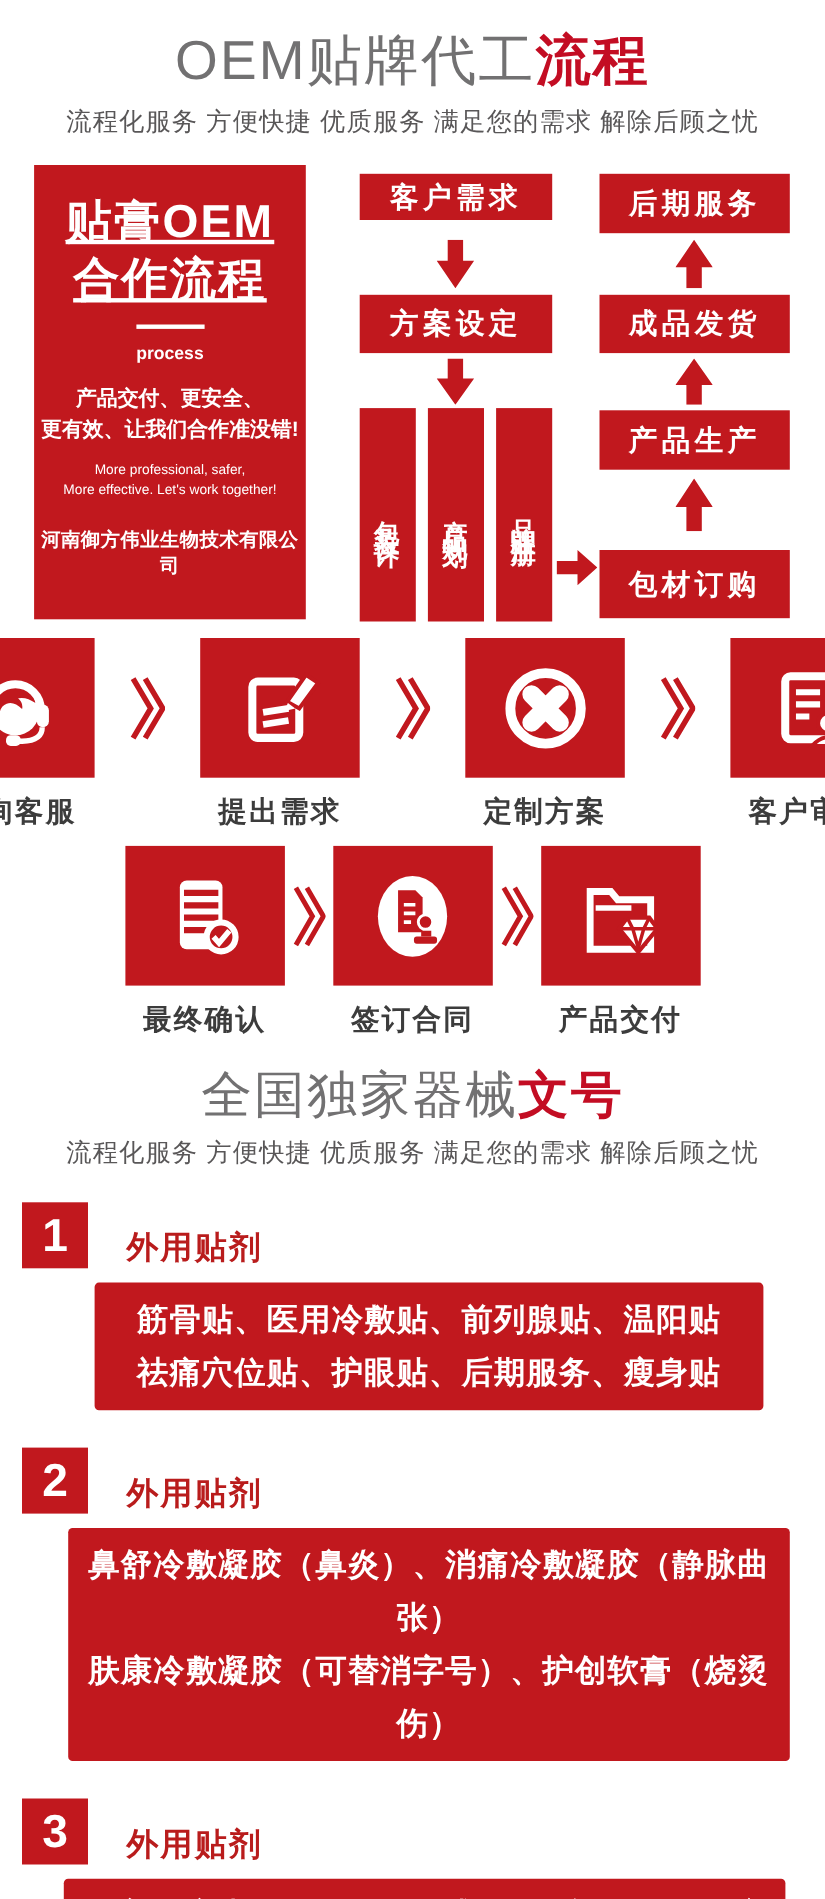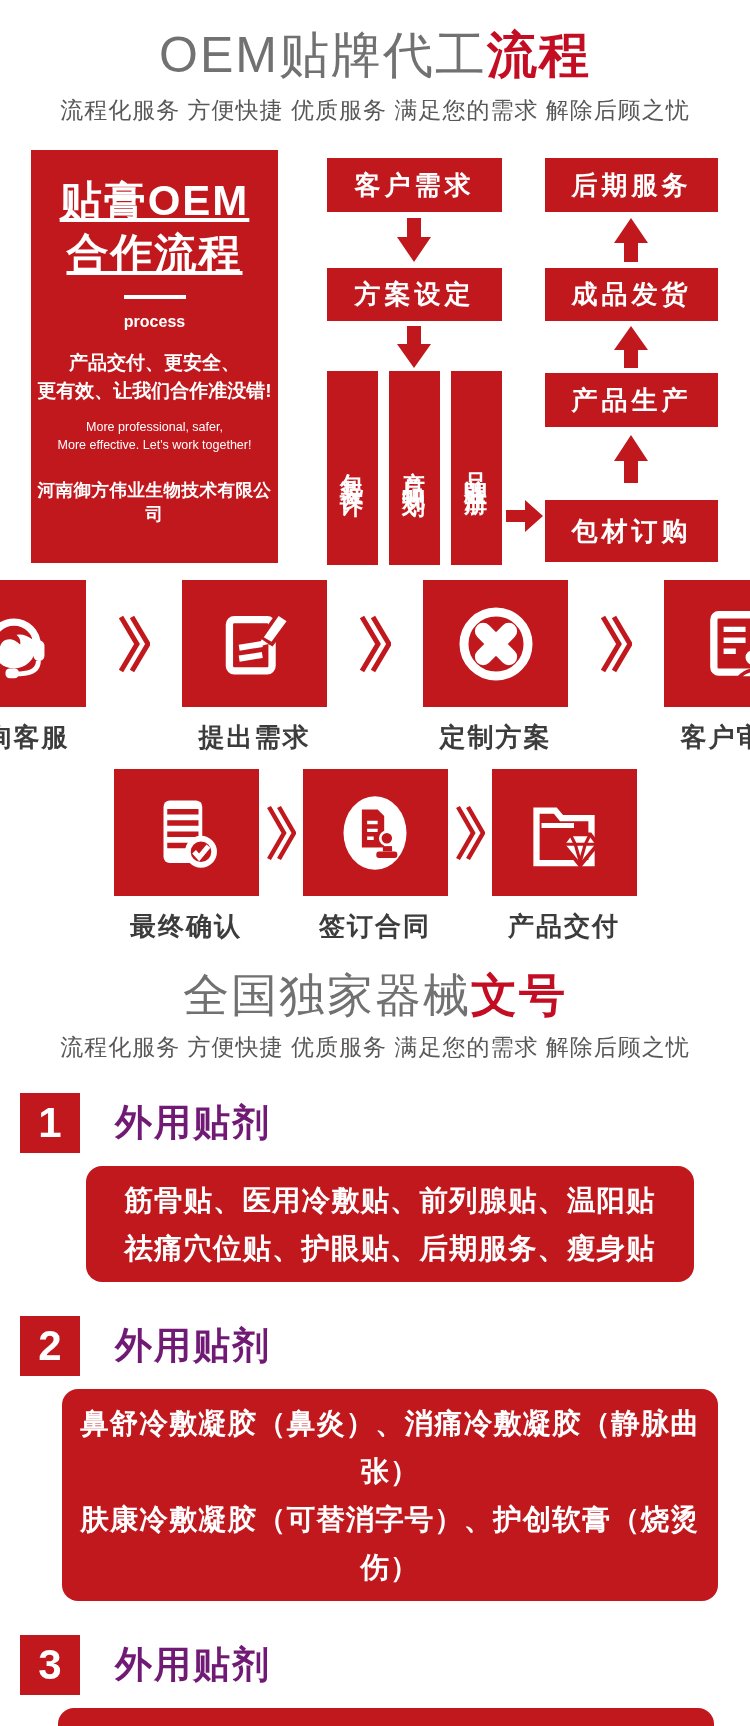--- a/index.html
+++ b/index.html
@@ -62,25 +62,25 @@
 
   
   .categories { margin-top:30px; }
   .category { margin-bottom:0; }
   .cat-head { position:relative; height:60px; }
   .cat-num {
     position:absolute; left:20px; top:0; width:60px; height:60px; background:#c1181e;
     color:#fff; font-size:42px; font-weight:bold; display:flex; align-items:center; justify-content:center;
   }
   .cat-label {
-    position:absolute; left:115px; top:0; height:60px; display:flex; align-items:center;
-    font-size:37px; font-weight:bold; color:#701a75; letter-spacing:2px;
+    position:absolute; left:115px; top:12px; height:60px; display:flex; align-items:center;
+    font-size:29px; font-weight:bold; color:#b91c1c; letter-spacing:2px;
   }
   .cat-box {
-    background:#c1181e; border-radius:16px; color:#fff; text-align:center;
+    background:#c1181e; border-radius:4px; color:#fff; text-align:center;
     font-weight:bold; padding:10px 8px;
   }
   .cat-box .line { font-size:28.5px; line-height:48px; letter-spacing:1px; }
   .cat-box-1 { margin:13px 56px 0 86px; }
   .cat-box-2 { margin:13px 32px 0 62px; }
   .cat-box-3 { margin:13px 36px 0 58px; }
   .cat-box-3 .line { line-height:46px; }
   .cat-gap { height:34px; }
 </style>
 </head>
@@ -104,21 +104,21 @@
       <div>产品交付、更安全、</div>
       <div>更有效、让我们合作准没错!</div>
     </div>
     <div class="intro-en2">
       <div>More professional, safer,</div>
       <div>More effective. Let's work together!</div>
     </div>
     <div class="intro-company">河南御方伟业生物技术有限公司</div>
   </div>
 
-  <div class="flow-box" style="left:327px; top:20px; width:175px; height:54px;font-family:Liberation Serif, serif;">客户需求</div>
+  <div class="flow-box" style="left:327px; top:20px; width:175px; height:42px;font-family:Liberation Serif, serif;">客户需求</div>
   <div class="flow-arrow" style="left:397px; top:80px;">
     <svg width="34" height="44" viewBox="0 0 34 44">
         <path d="M10 0 h14 v19 h10 L17 44 L0 19 h10 z" fill="#c1181e"></path>
       </svg>
   </div>
   <div class="flow-box" style="left:327px; top:130px; width:175px; height:53px;">方案设定</div>
   <div class="flow-arrow" style="left:397px; top:188px;">
     <svg width="34" height="42" viewBox="0 0 34 42">
         <path d="M10 0 h14 v18 h10 L17 42 L0 18 h10 z" fill="#c1181e"></path>
       </svg>

